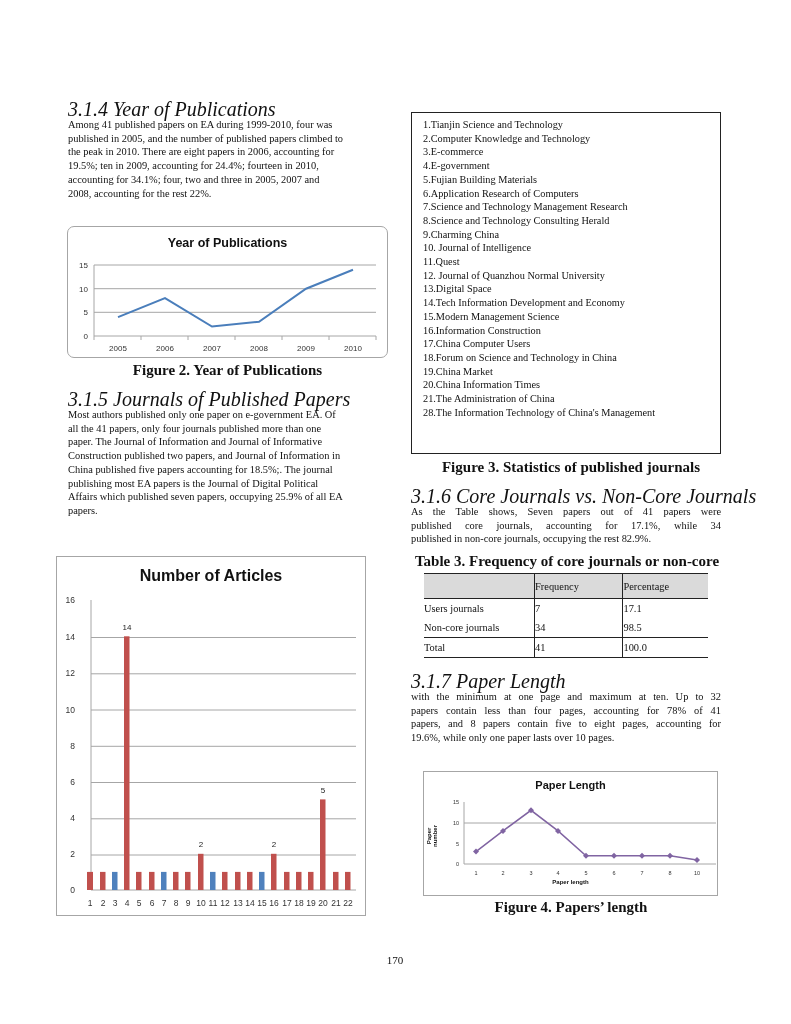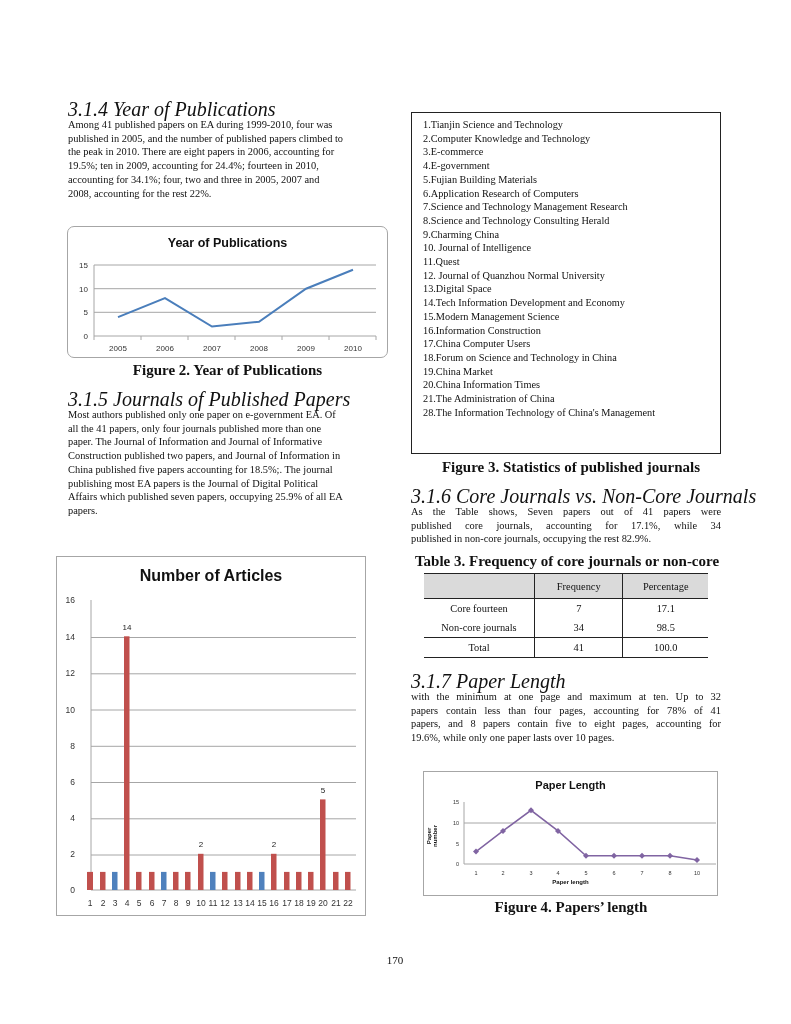--- a/index.html
+++ b/index.html
@@ -7,21 +7,21 @@
   .abs { position:absolute; }
   .heading { font-style:italic; font-size:20px; line-height:16px; }
   .para { font-size:10.4px; line-height:13.7px; text-align:justify; }
   .caption { font-weight:bold; font-size:15px; text-align:center; }
   .chartbox { border:1px solid #a6a6a6; background:#fff; }
   .ctitle { font-family:"Liberation Sans", sans-serif; font-weight:bold; text-align:center; color:#111; }
   .tick { font-family:"Liberation Sans", sans-serif; font-size:8px; color:#333; }
   .journals { border:1px solid #222; }
   .journals div { font-size:10.3px; line-height:13.7px; white-space:nowrap; }
   table.freq { border-collapse:collapse; font-size:10.4px; }
-  table.freq td { text-align:center; height:19px; padding:0; }
+  table.freq td { height:19px; padding:0; }
   table.freq tr.hdr td { background:#dadada; }
   table.freq td.c1 { border-right:1px solid #222; }
   table.freq td.c2 { border-right:1px solid #222; }
   table.freq tr { border-bottom:1px solid #222; }
   table.freq tr.hdr { border-top:1px solid #222; }
 </style>
 </head>
 <body>
 
 <div class="abs heading" style="left:68px; top:101px;">3.1.4 Year of Publications</div>
@@ -207,21 +207,21 @@
 <div class="abs caption" style="left:411px; top:553px; width:312px;">Table 3. Frequency of core journals or non-core journals</div>
 
 <table class="abs freq" style="left:424px; top:573px; width:284px;">
   <tbody>
       <tr class="hdr">
     <td class="c1" style="width:111px; height:24px;"></td>
     <td class="c2" style="width:88px;">Frequency</td>
     <td style="width:85px;">Percentage</td>
   </tr>
   <tr style="border-bottom:none">
-    <td class="c1">Core fourteen</td>
+    <td class="c1">Users journals</td>
     <td class="c2">7</td>
     <td>17.1</td>
   </tr>
   <tr>
     <td class="c1">Non-core journals</td>
     <td class="c2">34</td>
     <td>98.5</td>
   </tr>
   <tr>
     <td class="c1">Total</td>

